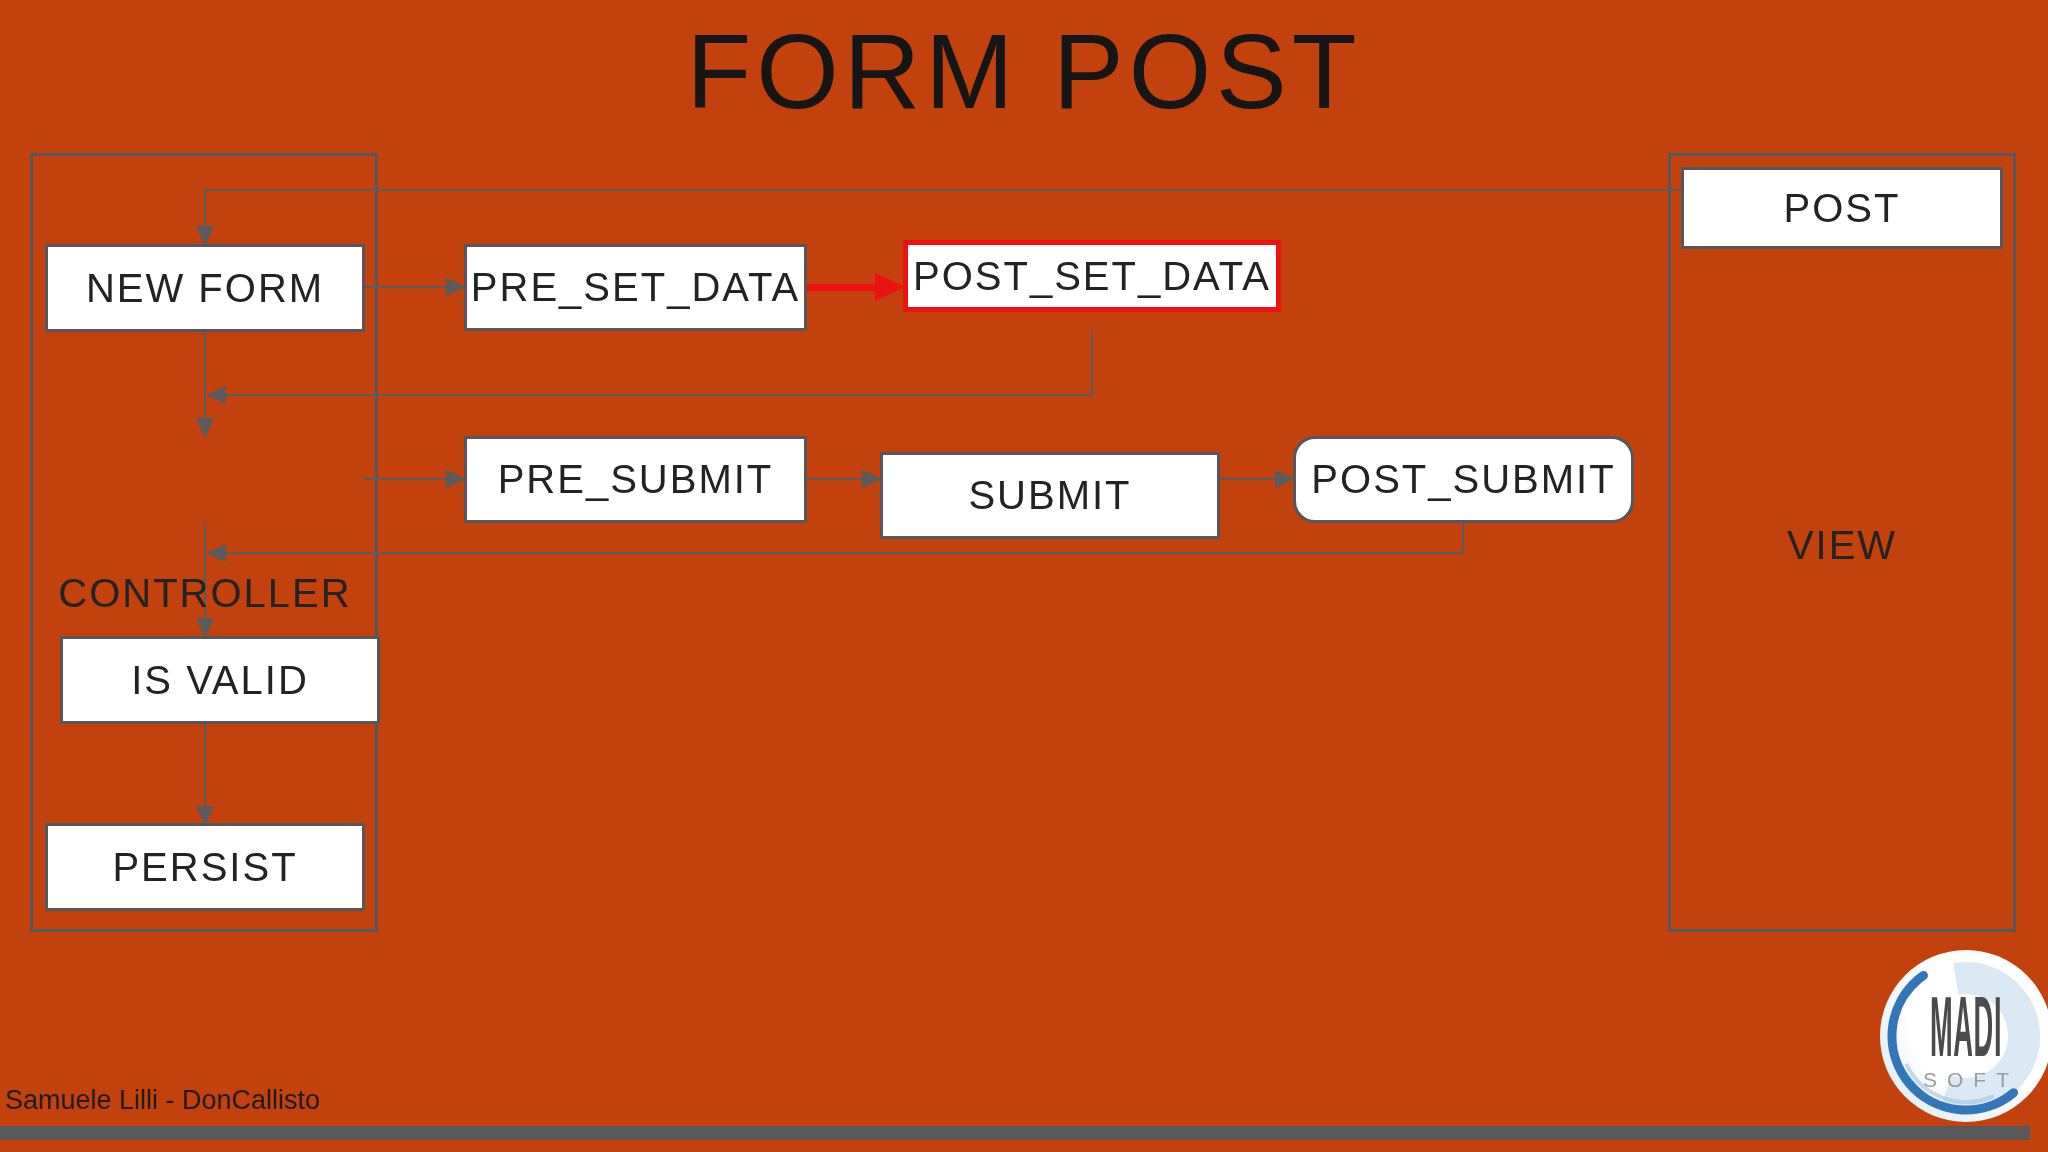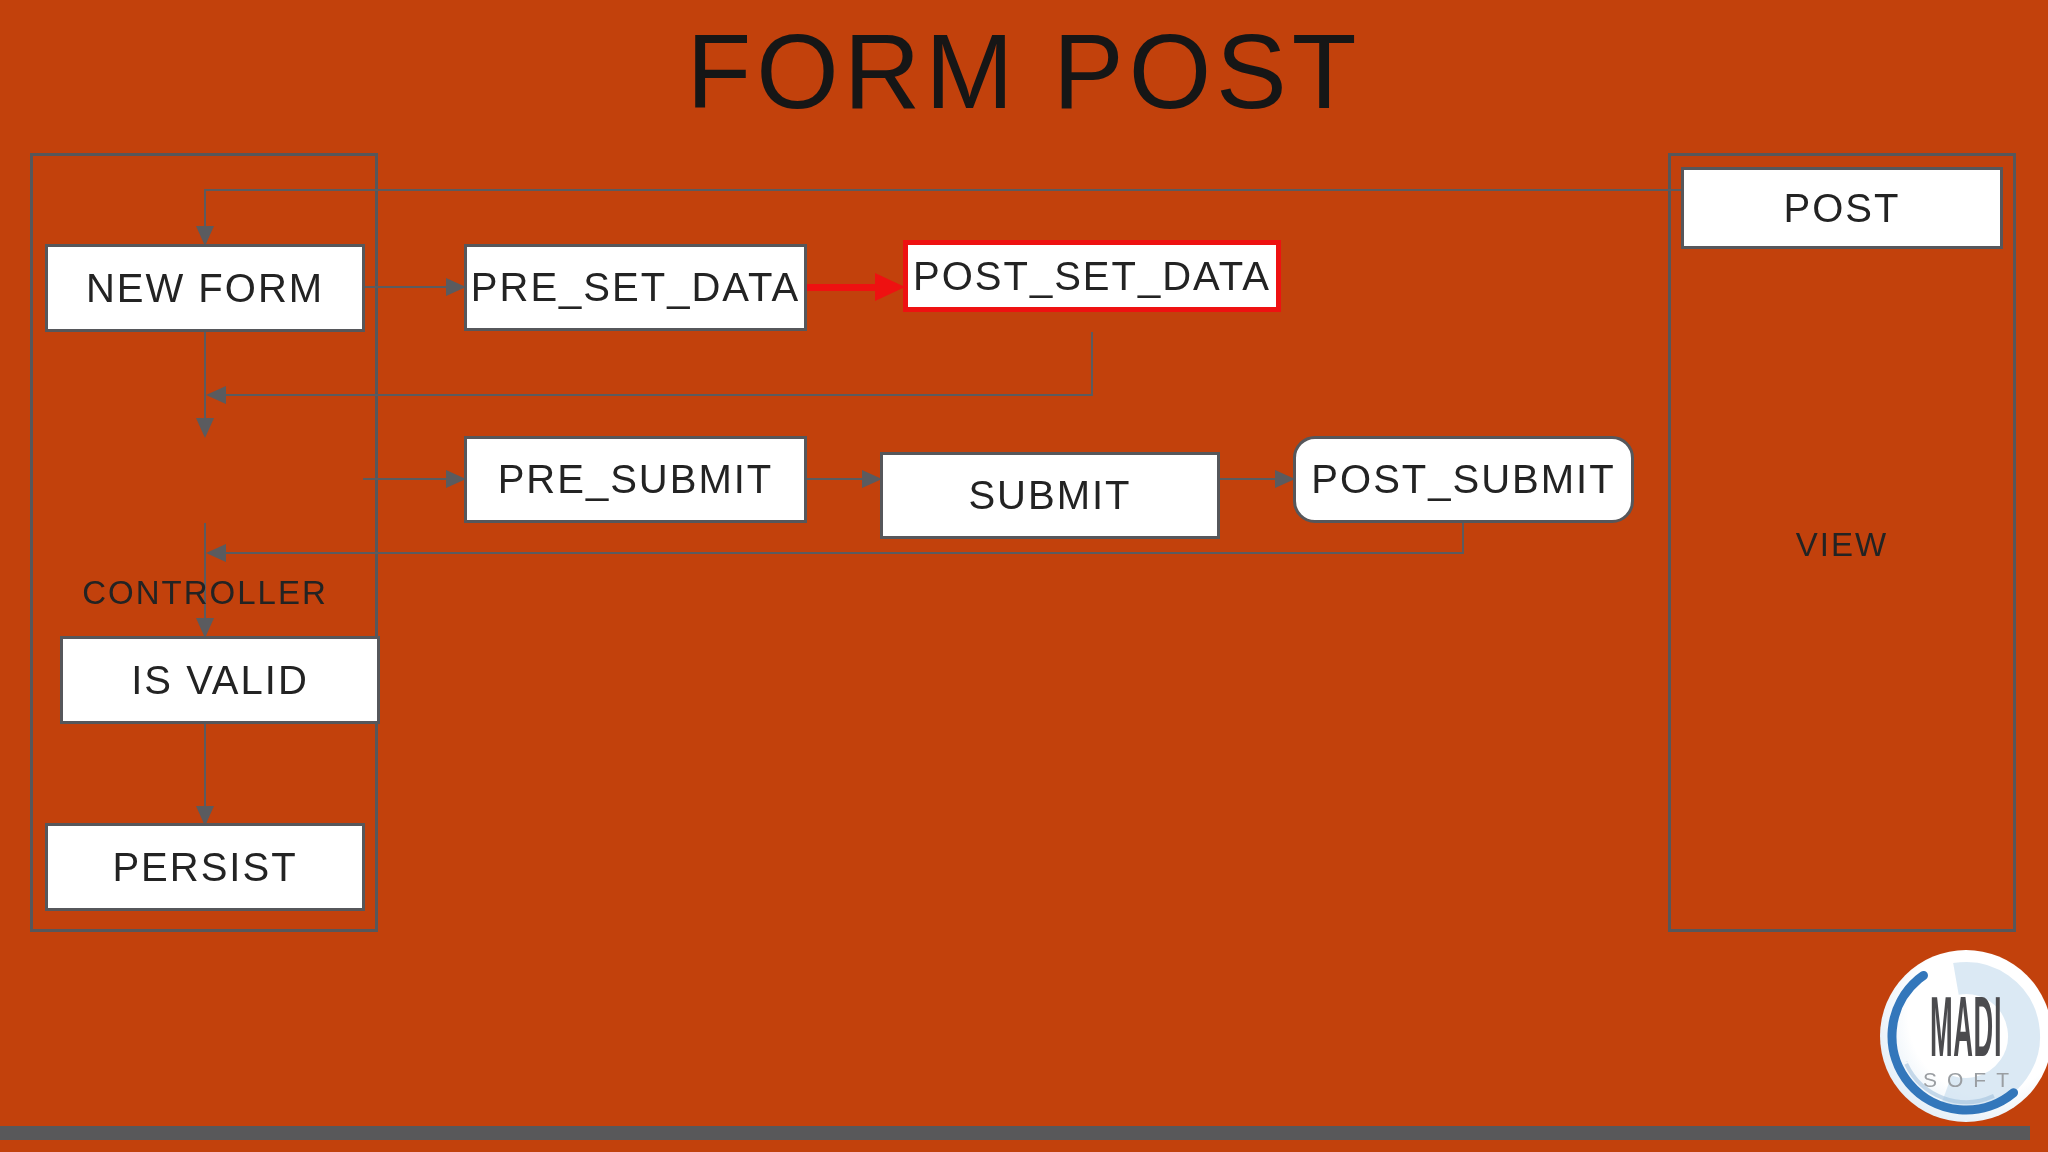--- a/index.html
+++ b/index.html
@@ -18,21 +18,21 @@
   }
   .box {
     position:absolute; box-sizing:border-box;
     border:3px solid #56575b; background:#ffffff;
     display:flex; align-items:center; justify-content:center;
     font-size:40px; letter-spacing:2px; color:#232323; white-space:nowrap;
   }
   .box.red { border:5px solid #ee1111; }
   .floating-label {
     position:absolute; display:flex; align-items:center; justify-content:center;
-    font-size:33px; letter-spacing:2px; color:#232323; white-space:nowrap;
+    font-size:40px; letter-spacing:2px; color:#232323; white-space:nowrap;
   }
   .line { position:absolute; background:#5a5b5f; }
   .line.red { background:#ee1111; }
   .arr { position:absolute; width:0; height:0; }
   .arr-right { border-top:9px solid transparent; border-bottom:9px solid transparent; border-left:20px solid #5a5b5f; }
   .arr-left  { border-top:9px solid transparent; border-bottom:9px solid transparent; border-right:20px solid #5a5b5f; }
   .arr-down  { border-left:9px solid transparent; border-right:9px solid transparent; border-top:20px solid #5a5b5f; }
   .arr-right.red { border-top:14px solid transparent; border-bottom:14px solid transparent; border-left:30px solid #ee1111; }
   .credit {
     position:absolute; left:5px; top:1085px; font-size:27px; color:#1d1d1d;
@@ -100,20 +100,21 @@
   <div class="box" style="left:464px; top:244px; width:343px; height:87px;">PRE_SET_DATA</div>
   <div class="box red" style="left:903px; top:240px; width:378px; height:72px;">POST_SET_DATA</div>
 
   <div class="box" style="left:464px; top:436px; width:343px; height:87px;">PRE_SUBMIT</div>
   <div class="box" style="left:880px; top:436px; width:340px; height:87px;margin-top:16px;">SUBMIT</div>
   <div class="box" style="left:1293px; top:436px; width:341px; height:87px;border-radius:22px;">POST_SUBMIT</div>
 
   <div class="box" style="left:1681px; top:167px; width:322px; height:82px;">POST</div>
   <div class="floating-label" style="left:1668px; top:518px; width:348px; height:54px;">VIEW</div>
 
+  <div class="credit">Samuele Lilli - DonCallisto</div>
 
   <div class="bottom-bar"></div>
 
   <div class="logo">
     <svg width="172" height="172" viewBox="0 0 172 172">
       <circle cx="86" cy="86" r="58" fill="none" stroke="#cfe1f0" stroke-width="32" pathLength="360" stroke-dasharray="210 150" transform="rotate(-100 86 86)" opacity="0.75"></circle>
       <circle cx="86" cy="86" r="74" fill="none" stroke="#3377bb" stroke-width="9" pathLength="360" stroke-dasharray="185 175" stroke-linecap="round" transform="rotate(50 86 86)"></circle>
       <circle cx="86" cy="86" r="66" fill="none" stroke="#9dbeda" stroke-width="4" pathLength="360" stroke-dasharray="90 270" transform="rotate(65 86 86)" opacity="0.55"></circle>
     </svg>
     <div class="logo-madi">MADI</div>

